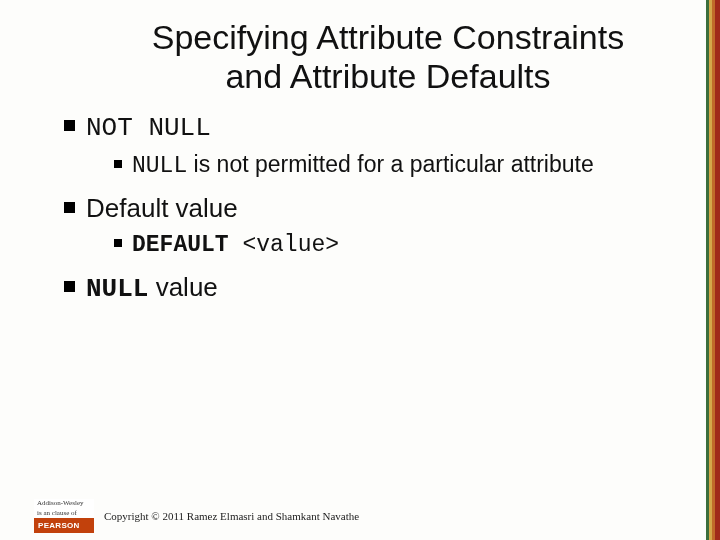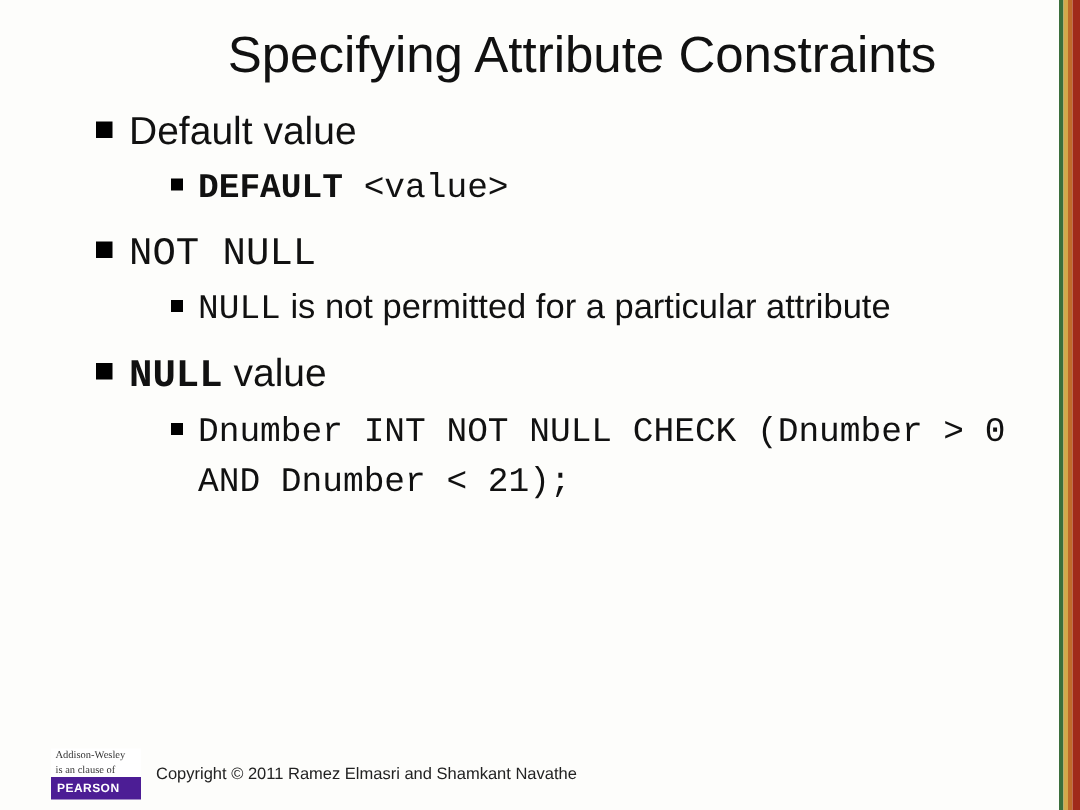--- a/index.html
+++ b/index.html
@@ -100,78 +100,74 @@
   .logo .aw {
     font-size: 7px;
     line-height: 1.1;
     color: #333;
     font-family: Georgia, 'Times New Roman', serif;
     background: #fff;
     padding: 1px 3px;
     width: 60px;
   }
   .logo .pearson {
-    background: #4c1d95;
+    background: #c2410c;
     color: #fff;
     font-size: 8px;
     font-weight: 700;
     padding: 3px 4px;
     text-align: left;
     width: 60px;
     letter-spacing: 0.3px;
   }
   .copyright {
     font-size: 11px;
     color: #222;
-    font-family: Liberation Sans, sans-serif;
+    font-family: Liberation Serif, serif;
   }
 </style>
 </head>
 <body>
 
 <div class="edge-stripe">
   <div class="s1"></div>
     <div class="s2"></div>
     <div class="s3"></div>
     <div class="s4"></div>
 </div>
 
 <div class="slide">
 
   <div class="title">
     <span>Specifying Attribute Constraints</span><br>
+    <span>and Attribute Defaults</span>
   </div>
 
   <ul class="top">
+
+    <li>
+      <span class="mono">NOT NULL</span>
+      <ul class="sub">
+        <li>
+          <span class="mono">NULL</span><span> is not permitted for a particular attribute</span>
+        </li>
+      </ul>
+    </li>
 
     <li>
       <span>Default value</span>
       <ul class="sub">
         <li>
           <span class="mono bold">DEFAULT </span><span class="mono">&lt;value&gt;</span>
         </li>
       </ul>
     </li>
 
     <li>
-      <span class="mono">NOT NULL</span>
-      <ul class="sub">
-        <li>
-          <span class="mono">NULL</span><span> is not permitted for a particular attribute</span>
-        </li>
-      </ul>
-    </li>
-
-    <li>
       <span class="mono bold">NULL</span><span> value</span>
-      <ul class="sub">
-        <li>
-          <span class="mono">Dnumber INT NOT NULL CHECK (Dnumber &gt; 0 AND Dnumber &lt; 21);</span>
-        </li>
-      </ul>
     </li>
 
   </ul>
 
   <div class="footer">
     <div class="logo">
       <div class="aw">Addison-Wesley</div>
       <div class="aw">is an clause of</div>
       <div class="pearson">PEARSON</div>
     </div>

